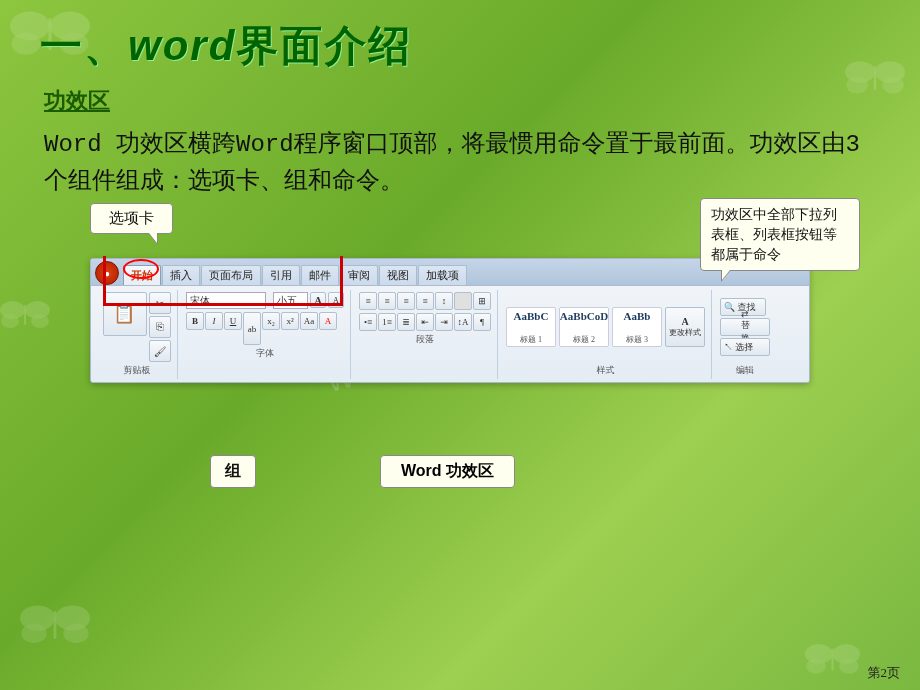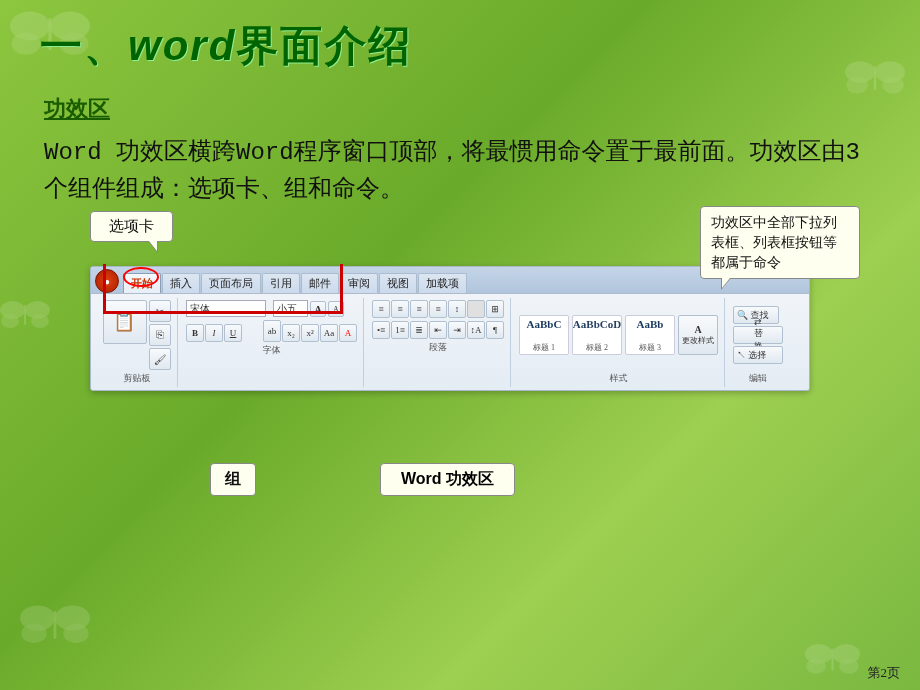--- a/index.html
+++ b/index.html
@@ -39,21 +39,21 @@
       padding: 18px 40px 10px 40px;
     }
 
     
     .title {
       font-family: 'SimHei', 'STHeiti', sans-serif;
       font-size: 42px;
       font-weight: bold;
       color: #006400;
       text-shadow: 1px 1px 0 #90ee90;
-      margin-bottom: 20px;
+      margin-bottom: 12px;
       letter-spacing: 2px;
     }
 
     
     .subtitle {
       font-family: 'SimHei', 'STHeiti', sans-serif;
       font-size: 22px;
       font-weight: bold;
       color: #1a5c00;
       text-decoration: underline;
@@ -359,21 +359,21 @@
       height: 50px;
       border-left: 3px solid #cc0000;
       border-bottom: 3px solid #cc0000;
       border-right: 3px solid #cc0000;
       z-index: 20;
     }
 
     
     .font-row {
       display: flex;
-      align-items: flex-end;
+      align-items: flex-start;
       gap: 2px;
       font-size: 10px;
       color: #333;
     }
 
     .font-select {
       width: 55px;
       height: 16px;
       background: white;
       border: 1px solid #aab;
@@ -493,21 +493,21 @@
               <div class="font-select" style="width:80px;height:17px;background:white;border:1px solid #aab;font-size:10px;display:flex;align-items:center;padding:0 3px;">宋体</div>
               <div style="width:3px;"></div>
               <div class="font-select" style="width:35px;height:17px;background:white;border:1px solid #aab;font-size:10px;display:flex;align-items:center;padding:0 3px;">小五</div>
               <div class="ribbon-btn" style="width:16px;height:16px;font-size:10px;font-weight:bold;">A</div>
               <div class="ribbon-btn" style="width:16px;height:16px;font-size:8px;">A</div>
             </div>
             <div class="font-row" style="margin-top:3px;gap:1px;">
               <div class="ribbon-btn" style="font-weight:bold;width:18px;height:18px;">B</div>
               <div class="ribbon-btn" style="font-style:italic;width:18px;height:18px;">I</div>
               <div class="ribbon-btn" style="text-decoration:underline;width:18px;height:18px;">U</div>
-              <div class="ribbon-btn" style="width:18px;height:22px;font-size:9px;margin-left:20px;">ab</div>
+              <div class="ribbon-btn" style="width:18px;height:33px;font-size:9px;">ab</div>
               <div class="ribbon-btn" style="width:18px;height:18px;font-size:9px;">x₂</div>
               <div class="ribbon-btn" style="width:18px;height:18px;font-size:9px;">x²</div>
               <div class="ribbon-btn" style="width:18px;height:18px;font-size:9px;">Aa</div>
               <div class="ribbon-btn" style="width:18px;height:18px;font-size:9px;color:red;">A</div>
             </div>
           </div>
           <div class="ribbon-group-label">字体</div>
         </div>
 
         <div class="ribbon-group" style="min-width:130px;">

